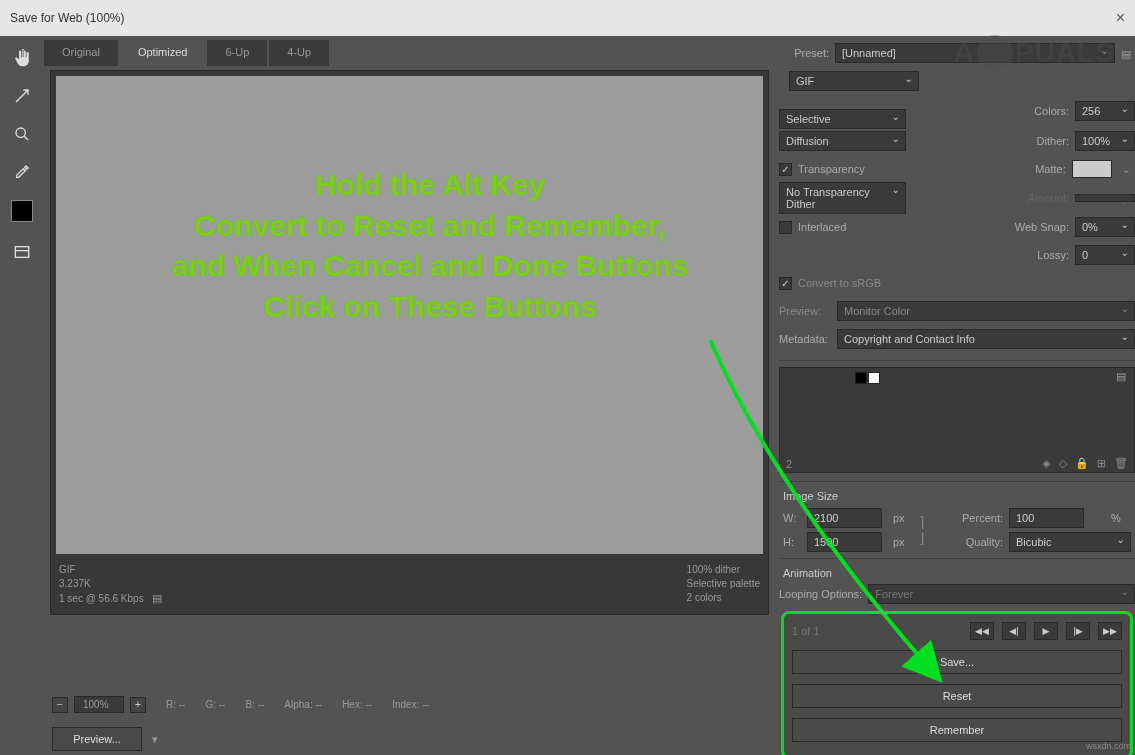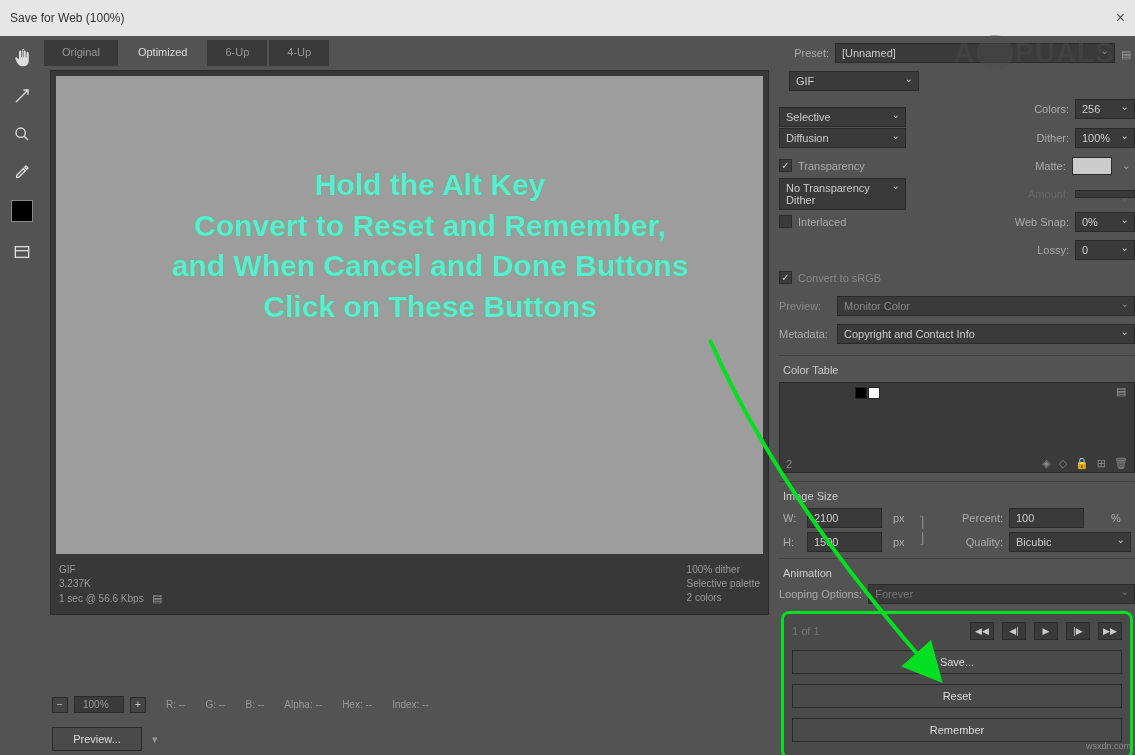--- a/index.html
+++ b/index.html
@@ -58,21 +58,21 @@
 
 .img-size-grid { display: grid; grid-template-columns: 18px 80px 20px 18px 60px 58px 1fr 20px; gap: 4px 6px; align-items: center; padding: 2px 4px; }
 .link-bracket { grid-row: span 2; color: #888; font-size: 14px; }
 
 .anim-controls { display: flex; align-items: center; gap: 8px; padding: 4px; }
 .anim-btn { width: 24px; height: 18px; background: #3a3a3a; border: 1px solid #2a2a2a; display: flex; align-items: center; justify-content: center; color: #ccc; font-size: 9px; }
 
 .final-btns { display: flex; gap: 10px; padding: 6px 4px 10px 4px; flex-direction: column; }
 .highlight-box { border: 3px solid #00e020; border-radius: 8px; padding: 4px; margin: 0 2px 4px 2px; background: rgba(0,0,0,0.1); }
 
-.annotation { position: absolute; left: 80px; top: 165px; width: 700px; color: #5eead4; font-size: 30px; font-weight: bold; text-align: center; line-height: 1.35; z-index: 10; pointer-events: none; text-shadow: 0 0 1px #00e020; }
+.annotation { position: absolute; left: 80px; top: 165px; width: 700px; color: #84cc16; font-size: 30px; font-weight: bold; text-align: center; line-height: 1.35; z-index: 10; pointer-events: none; text-shadow: 0 0 1px #00e020; }
 .arrow-svg { position: absolute; left: 0; top: 0; width: 1135px; height: 755px; z-index: 9; pointer-events: none; }
 
 .watermark { position: absolute; right: 20px; top: 35px; font-size: 28px; font-weight: bold; color: rgba(70,70,70,0.6); letter-spacing: 1px; z-index: 5; pointer-events:none; display:flex; align-items:center; gap:2px;}
 .wm-icon { width: 36px; height: 36px; background: rgba(80,80,80,0.4); border-radius: 50%; display:inline-block;}
 .src-tag { position: absolute; right: 4px; bottom: 4px; font-size: 9px; color: #888; z-index: 20; }
 
 .flyout-icon { width:14px; height:10px; display:inline-block; }
 .flyout-icon::before { content:"▤"; color:#999; font-size:11px;}
 </style>
 </head>
@@ -215,21 +215,20 @@
     <div class="rp-row">
       <span class="rp-label-l" style="min-width:52px; color:#888;">Preview:</span>
       <div class="dropdown" style="color:#888;">Monitor Color</div>
     </div>
     <div class="rp-row">
       <span class="rp-label-l" style="min-width:52px;">Metadata:</span>
       <div class="dropdown">Copyright and Contact Info</div>
     </div>
 
     <div class="hr"></div>
-    <div class="section-hdr">Color Table</div>
     <div class="color-table">
       <span class="color-table-menu flyout-icon"></span>
       <div class="ct-swatches">
         <div class="ct-sw" style="background:#000;"></div>
         <div class="ct-sw" style="background:#fff;"></div>
       </div>
       <div class="ct-footer">
         <span>2</span>
         <div class="ct-icons">
           <span>◈</span>

